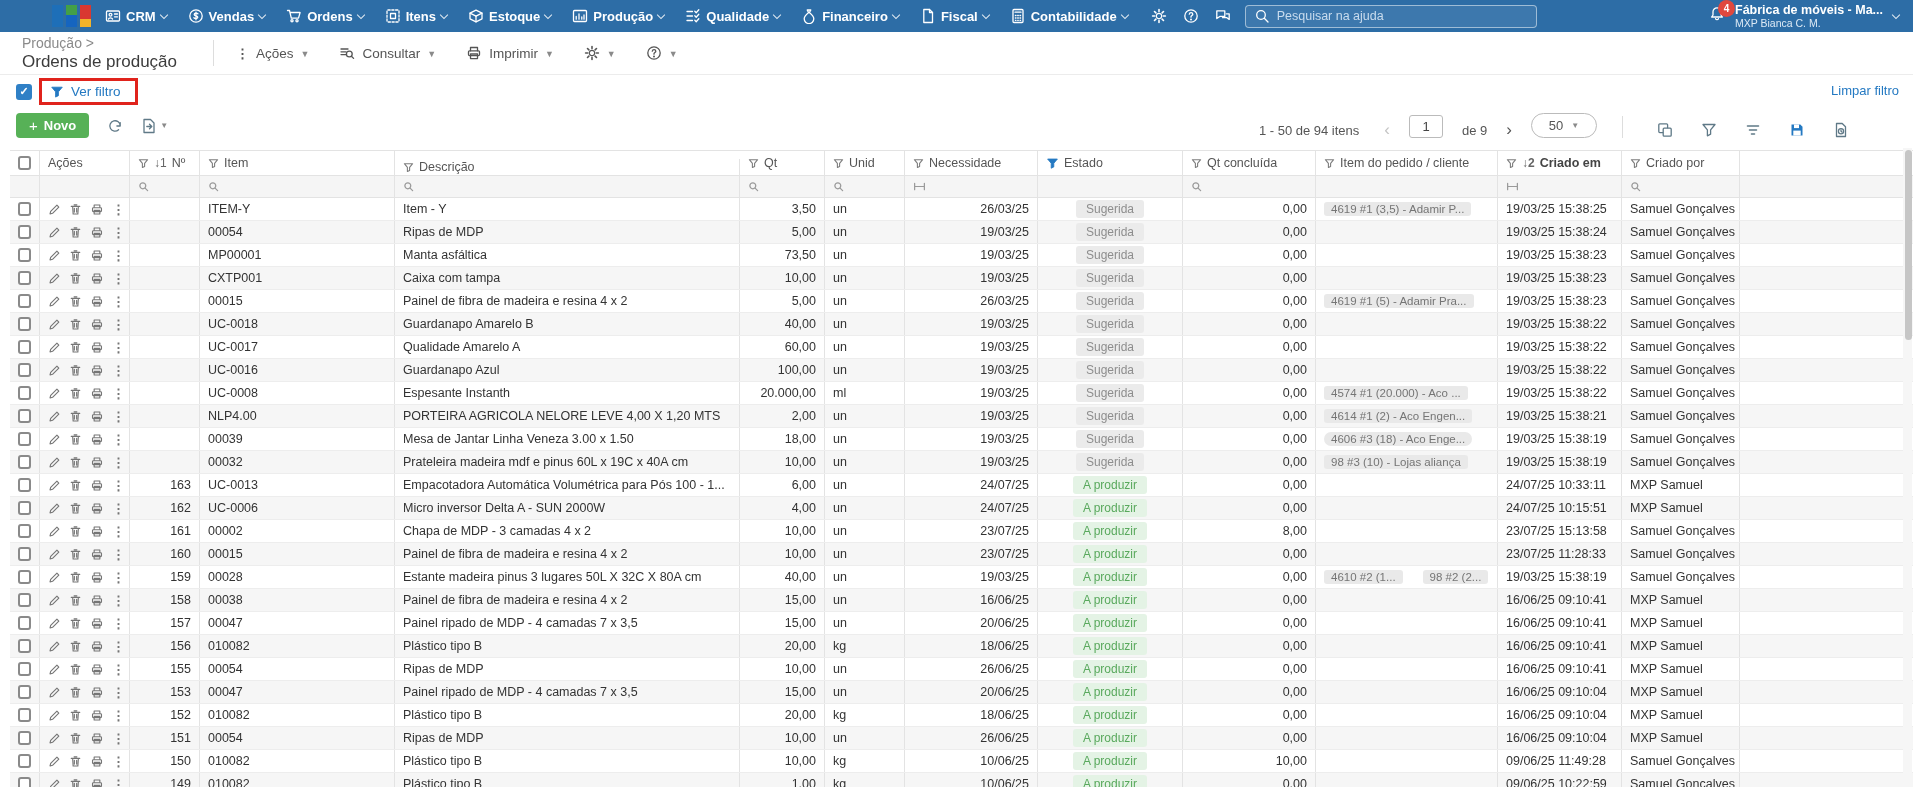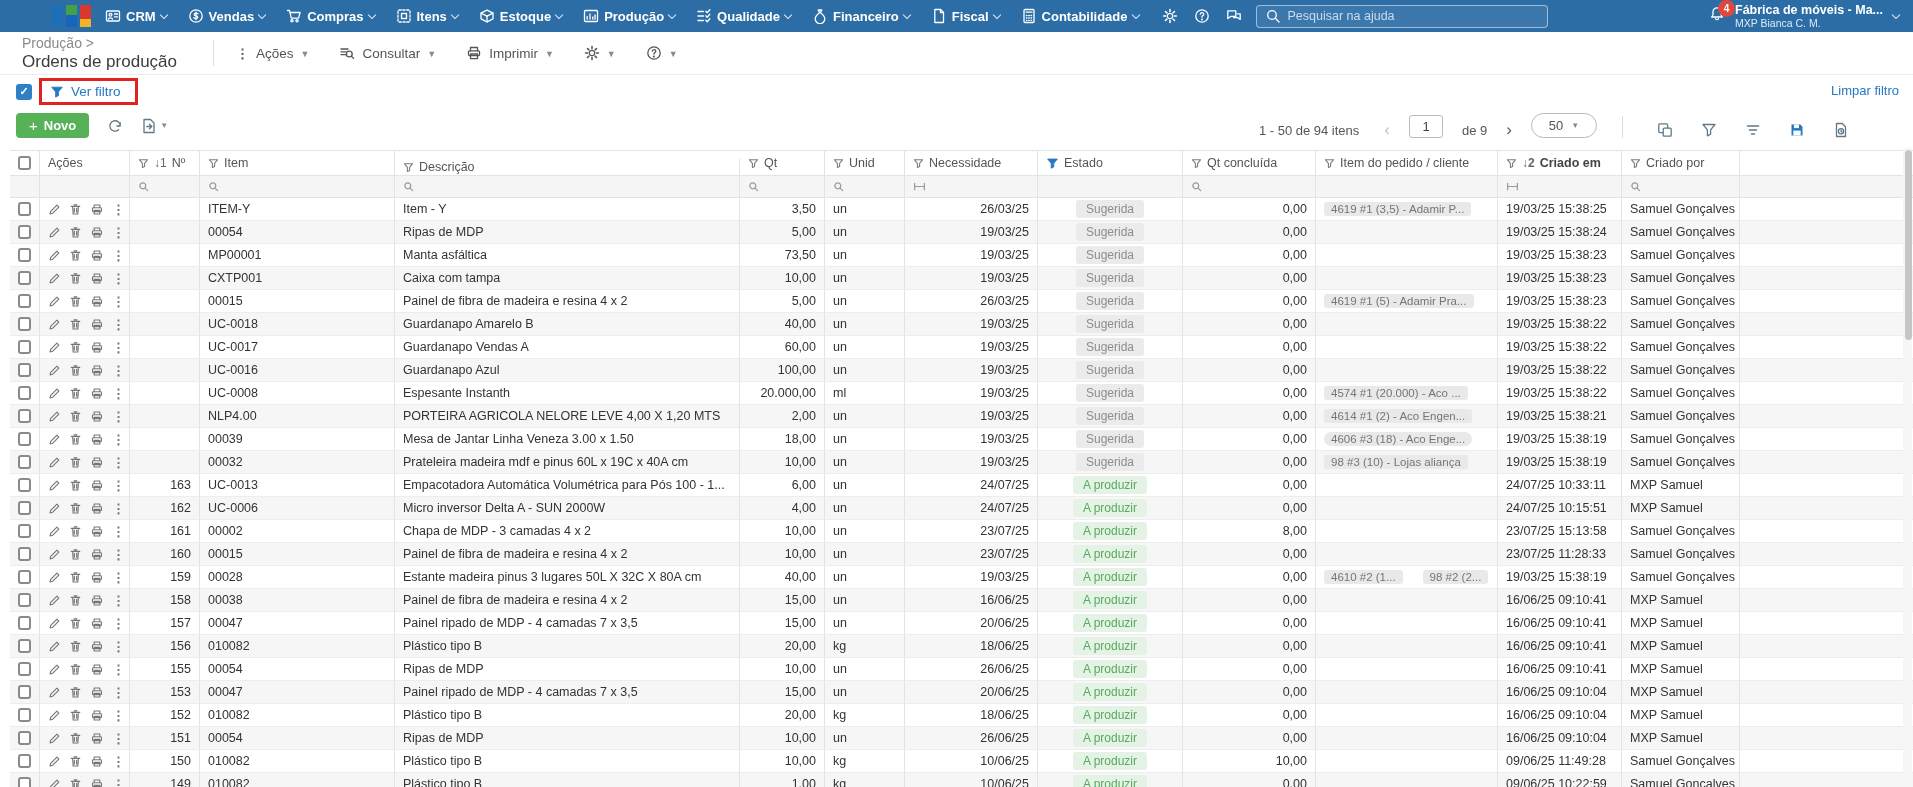--- a/index.html
+++ b/index.html
@@ -138,21 +138,21 @@
         <span class="chev"></span>
       </div>
       <div class="nav-item">
         <span class="icn">
           <svg width="16" height="16" viewBox="0 0 16 16" fill="none" stroke="currentColor" stroke-width="1.3" stroke-linecap="round" stroke-linejoin="round">
             <path d="M1.5 2.5h2l1.8 7.6h7.2l1.6-5.6H4"></path>
             <circle cx="6" cy="12.7" r="1.1"></circle>
             <circle cx="11" cy="12.7" r="1.1"></circle>
           </svg>
         </span>
-        <span>Compras</span>
+        <span>Ordens</span>
         <span class="chev"></span>
       </div>
       <div class="nav-item">
         <span class="icn">
           <svg width="16" height="16" viewBox="0 0 16 16" fill="none" stroke="currentColor" stroke-width="1.3" stroke-linecap="round" stroke-linejoin="round">
             <rect x="2" y="2" width="12" height="12" rx="1" stroke-dasharray="2.2 1.6"></rect>
             <rect x="5.5" y="5.5" width="5" height="5"></rect>
           </svg>
         </span>
         <span>Itens</span>
@@ -839,21 +839,21 @@
             <svg width="14" height="13" viewBox="0 0 16 16" fill="none" stroke="#757575" stroke-width="1.4" stroke-linejoin="round">
               <path d="M4.5 5.8V2.5h7v3.3"></path>
               <rect x="2.5" y="5.8" width="11" height="4.8" rx="1"></rect>
               <rect x="4.5" y="9" width="7" height="4.6"></rect>
             </svg>
           </span>
           <span class="dots">⋮</span>
         </div>
         <div class="td r" style="width:70px"></div>
         <div class="td " style="width:195px">UC-0017</div>
-        <div class="td " style="width:345px">Guardanapo Vendas A</div>
+        <div class="td " style="width:345px">Qualidade Amarelo A</div>
         <div class="td r" style="width:85px">60,00</div>
         <div class="td " style="width:80px">un</div>
         <div class="td r" style="width:133px">19/03/25</div>
         <div class="td c" style="width:145px">
           <span class="pill pill-gray">Sugerida</span>
         </div>
         <div class="td r" style="width:133px">0,00</div>
         <div class="td " style="width:182px">
           <span style="display:flex;gap:4px;overflow:hidden;"></span>
         </div>

